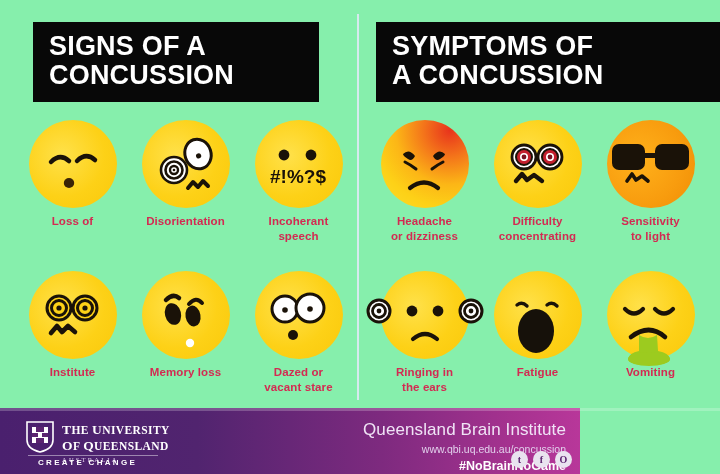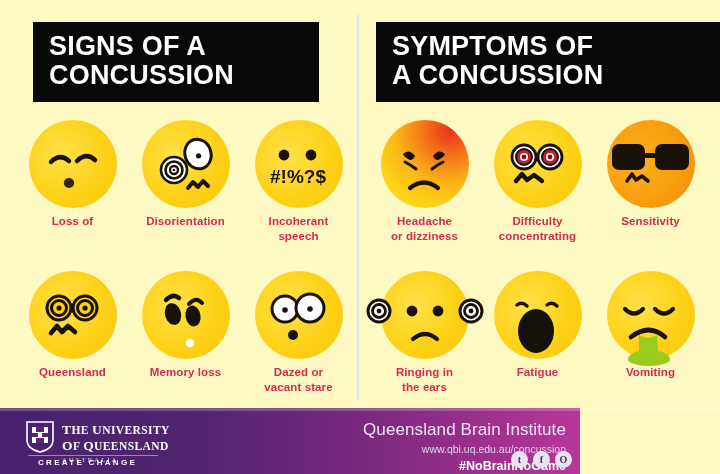--- a/index.html
+++ b/index.html
@@ -8,21 +8,21 @@
     padding: 0;
     background: #ffffff;
   }
   body {
     font-family: "Liberation Sans", sans-serif;
   }
   #poster {
     position: relative;
     width: 720px;
     height: 474px;
-    background: #fef9c3;
+    background: #86efac;
     overflow: hidden;
   }
   
   .divider {
     position: absolute;
     left: 357px;
     top: 14px;
     width: 2px;
     height: 386px;
     background: #d7eaee;
@@ -293,21 +293,21 @@
             </g>
             <g>
               <circle cx="60" cy="39" r="12" fill="#fdd117" stroke="#1a1208" stroke-width="3"></circle>
               <circle cx="60" cy="39" r="7.5" fill="none" stroke="#1a1208" stroke-width="3"></circle>
               <circle cx="60" cy="39" r="2.6" fill="#1a1208"></circle>
             </g>
             <path d="M26,64 l6,-7 l5,6 l6,-6 l7,6" stroke="#1a1208" stroke-width="4.6" fill="none" stroke-linecap="round" stroke-linejoin="round"></path>
           </svg>
         </div>
         <div class="label">
-          <span>Queensland</span>
+          <span>Institute</span>
           <span class="l2"></span>
         </div>
       </div>
 
       <div class="item">
         <div class="facewrap">
           <div class="face"></div>
           <svg class="feat" width="96" height="96" viewBox="0 0 96 96">
             <path d="M28,31 q7,-7 13,-2" stroke="#1a1208" stroke-width="4.5" fill="none" stroke-linecap="round"></path>
             <path d="M51,35 q7,-8 13,-1" stroke="#1a1208" stroke-width="4" fill="none" stroke-linecap="round"></path>
@@ -393,20 +393,21 @@
           <div class="face orange"></div>
           <svg class="feat" width="96" height="96" viewBox="0 0 96 96">
             <rect x="9" y="26" width="33" height="26" rx="7" fill="#1a1208"></rect>
             <rect x="52" y="26" width="34" height="26" rx="7" fill="#1a1208"></rect>
             <rect x="41" y="35" width="12" height="5" fill="#1a1208"></rect>
             <path d="M24,63 l5,-7 l4,6 l6,-4 l6,5" stroke="#1a1208" stroke-width="3.6" fill="none" stroke-linecap="round" stroke-linejoin="round"></path>
           </svg>
         </div>
         <div class="label">
           <span>Sensitivity</span>
+          <span class="l2">to light</span>
         </div>
       </div>
 
     </div>
 
     <div class="row">
 
       <div class="item">
         <div class="facewrap">
           <div class="face"></div>

